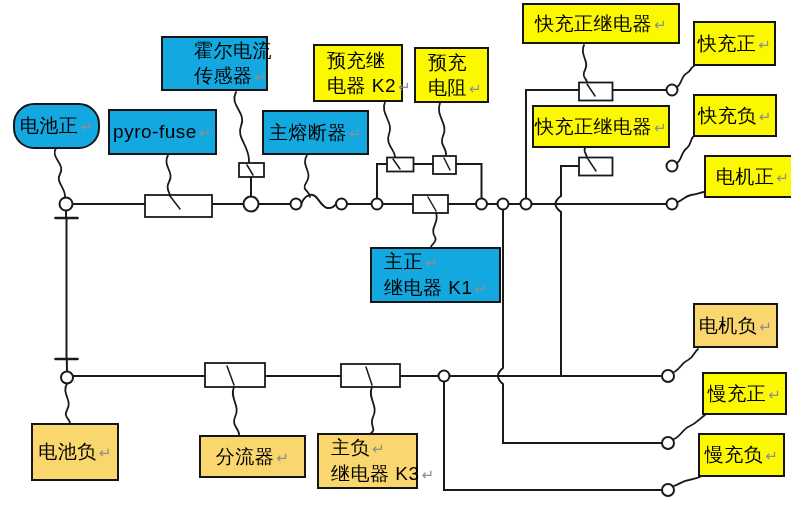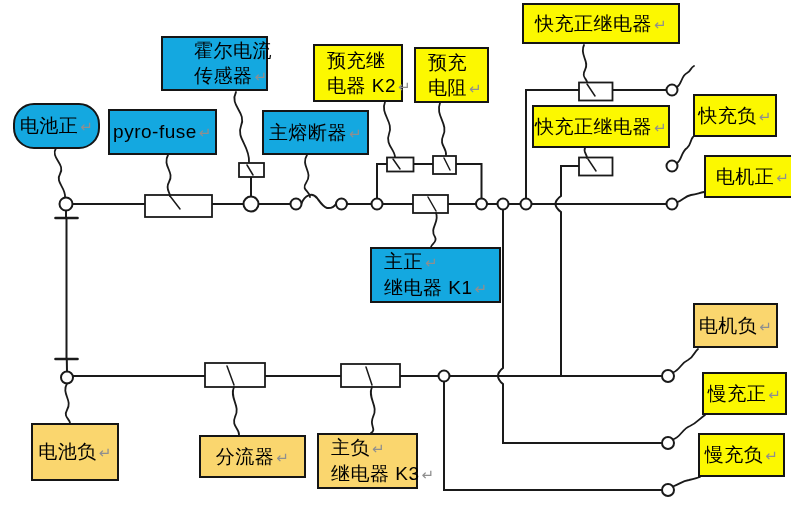--- a/index.html
+++ b/index.html
@@ -152,20 +152,23 @@
       <div class="line"><span class="txt">预充继</span></div>
       <div class="line"><span class="txt">电器 K2</span><span class="mark">↵</span></div>
     </div>
   <div class="box yellow left2" style="left:414px;top:47px;width:75px;height:56px;">
       <div class="line"><span class="txt">预充</span></div>
       <div class="line"><span class="txt">电阻</span><span class="mark">↵</span></div>
     </div>
   <div class="box yellow center" style="left:522px;top:3px;width:158px;height:41px;">
       <div class="line"><span class="txt">快充正继电器</span><span class="mark">↵</span></div>
     </div>
+  <div class="box yellow center" style="left:693px;top:21px;width:83px;height:45px;">
+      <div class="line"><span class="txt">快充正</span><span class="mark">↵</span></div>
+    </div>
   <div class="box yellow center" style="left:532px;top:105px;width:138px;height:43px;">
       <div class="line"><span class="txt">快充正继电器</span><span class="mark">↵</span></div>
     </div>
   <div class="box yellow center" style="left:693px;top:94px;width:84px;height:43px;">
       <div class="line"><span class="txt">快充负</span><span class="mark">↵</span></div>
     </div>
   <div class="box yellow center" style="left:704px;top:155px;width:97px;height:43px;">
       <div class="line"><span class="txt">电机正</span><span class="mark">↵</span></div>
     </div>
   <div class="box blue left2" style="left:370px;top:247px;width:131px;height:56px;">

